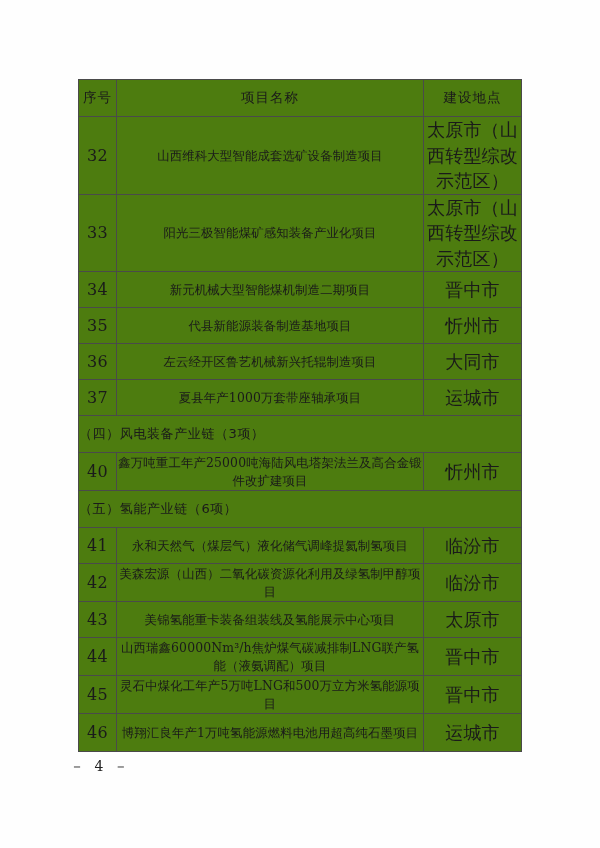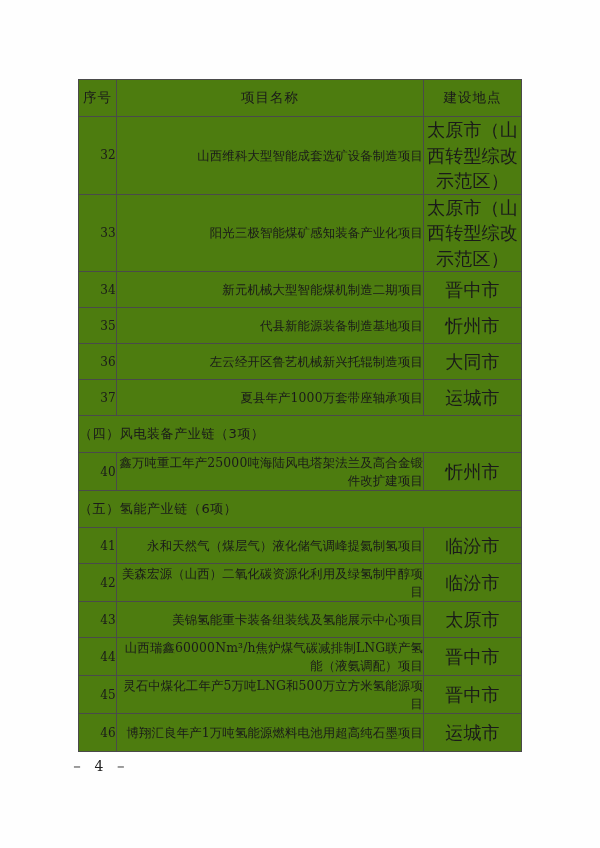--- a/index.html
+++ b/index.html
@@ -50,27 +50,27 @@
     height: 36px;
     text-align: center;
     font-size: 13.5px;
     font-weight: bold;
     letter-spacing: 1px;
     font-family: "DejaVu Sans", "Liberation Sans", sans-serif;
   }
 
   
   .cell-no {
-    text-align: right;
-    font-size: 12px;
+    text-align: center;
+    font-size: 16px;
     font-family: "DejaVu Serif", "Liberation Serif", serif;
     letter-spacing: 0.3px;
   }
   .cell-name {
-    text-align: right;
+    text-align: center;
     font-size: 12.4px;
     padding: 3px 4px 3px 7px;
     line-height: 1.42;
     letter-spacing: 0.15px;
   }
   .cell-place {
     text-align: center;
     font-size: 18px;
     line-height: 1.42;
     padding: 3px 2px;

